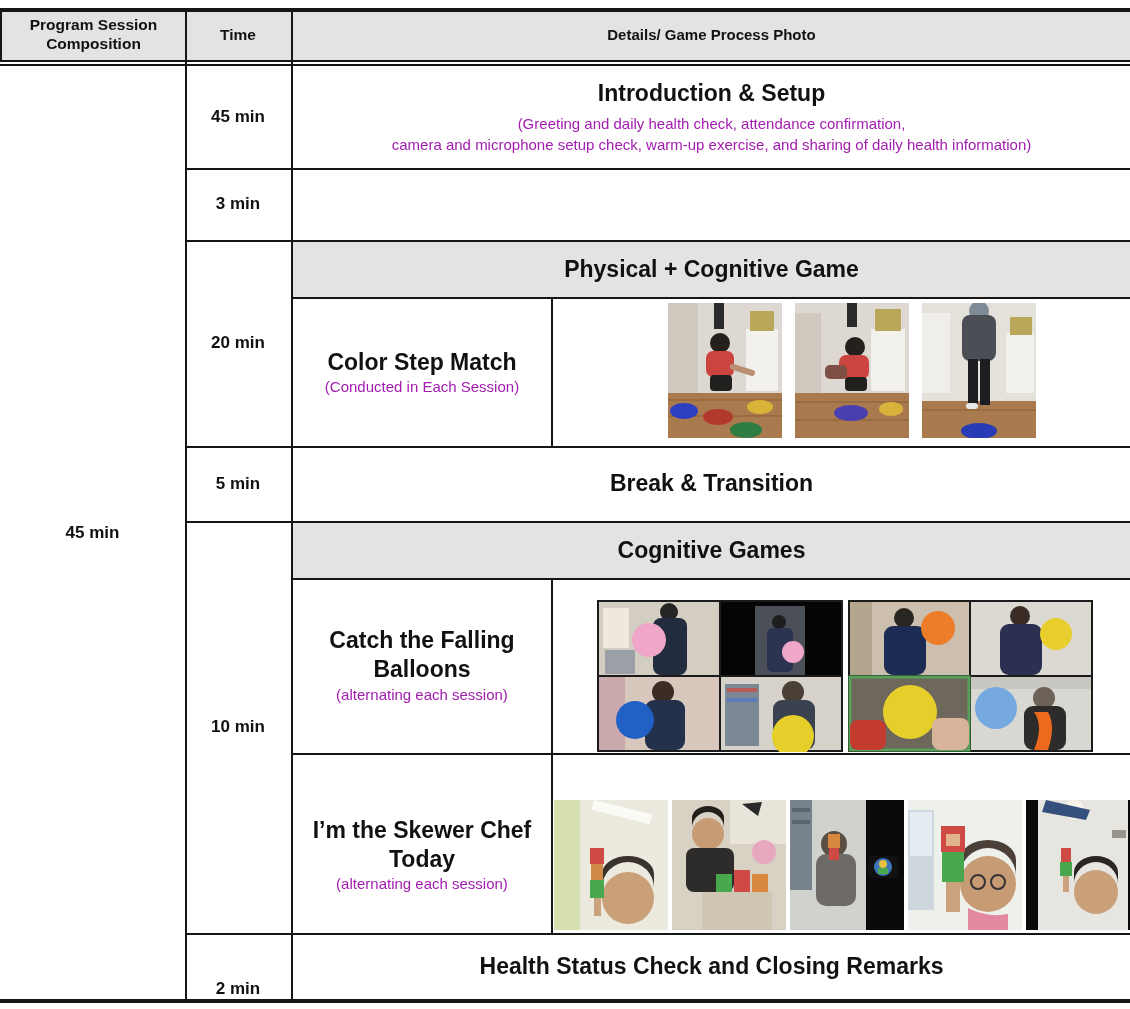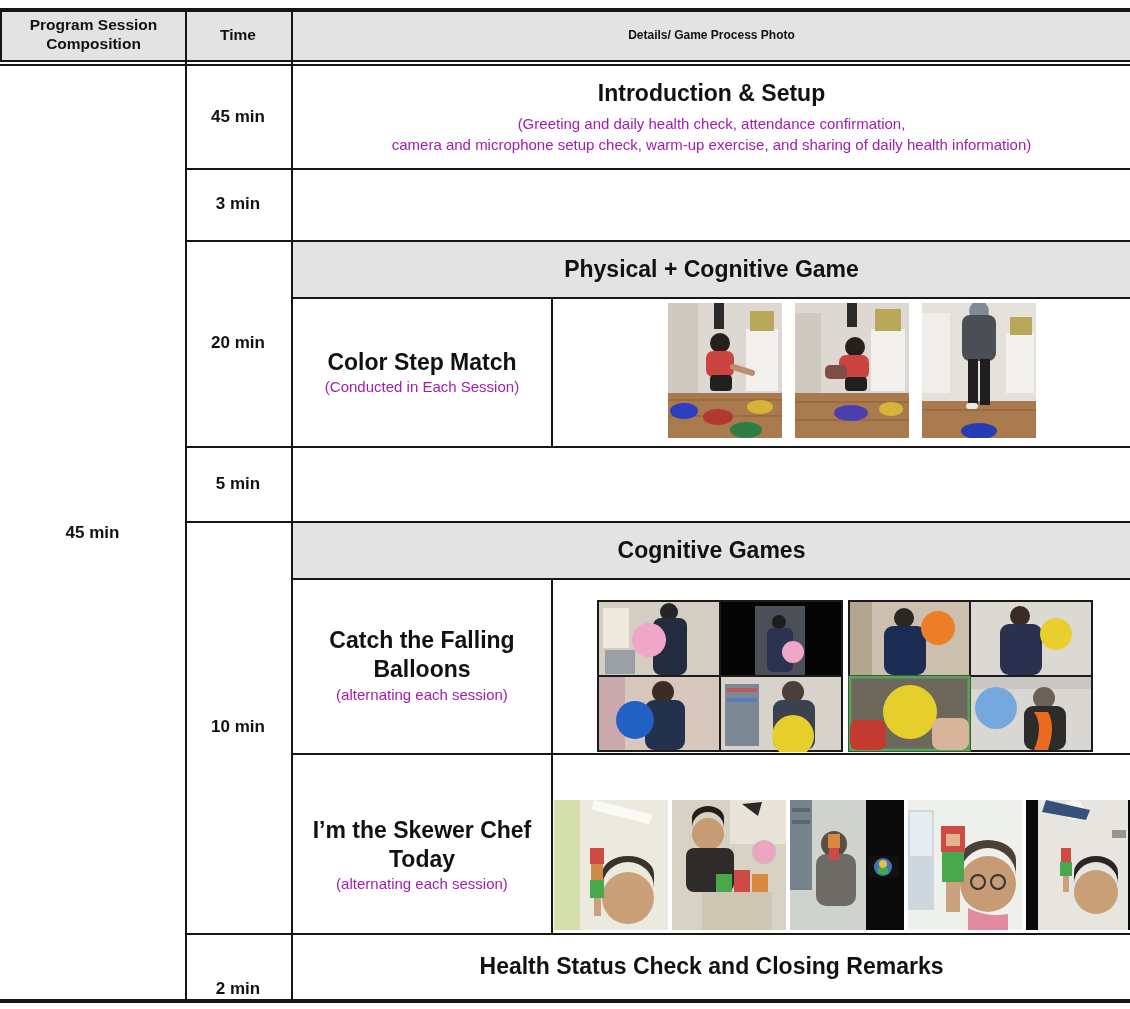--- a/index.html
+++ b/index.html
@@ -47,21 +47,21 @@
   <div class="line" style="left:291px;top:8px;width:2px;height:995px;"></div>
   <div class="line" style="left:551px;top:297px;width:2px;height:151px;"></div>
   <div class="line" style="left:551px;top:578px;width:2px;height:357px;"></div>
 
   <div class="cell hdr" style="left:4px;top:10px;width:179px;height:50px;">
     <span style="max-width:150px;">Program Session Composition</span>
   </div>
   <div class="cell hdr" style="left:187px;top:10px;width:102px;height:50px;align-items:center;">
     <span>Time</span>
   </div>
-  <div class="cell hdr" style="left:293px;top:10px;width:837px;height:50px;font-size:12px;">
+  <div class="cell hdr" style="left:293px;top:10px;width:837px;height:50px;font-size:15px;">
     <span>Details/ Game Process Photo</span>
   </div>
 
   <div class="cell time" style="left:0;top:66px;width:185px;height:933px;">
     <span>45 min</span>
   </div>
 
   <div class="cell time" style="left:187px;top:68px;width:102px;height:98px;">
     <span>45 min</span>
   </div>
@@ -147,20 +147,23 @@
         <circle cx="57" cy="8" r="10" fill="#7e8b96"></circle>
         <rect x="40" y="12" width="34" height="46" rx="8" fill="#4b4f55"></rect>
         <rect x="46" y="56" width="10" height="46" fill="#1e1e22"></rect>
         <rect x="58" y="56" width="10" height="46" fill="#1e1e22"></rect>
         <rect x="44" y="100" width="12" height="6" rx="3" fill="#e8e8e8"></rect>
         <ellipse cx="57" cy="128" rx="18" ry="8" fill="#273bb5"></ellipse>
       </svg>
     </div>
   </div>
 
+  <div class="cell title" style="left:293px;top:448px;width:837px;height:71px;">
+    <span>Break &amp; Transition</span>
+  </div>
 
   <div class="cell title" style="left:293px;top:523px;width:837px;height:55px;">
     <span>Cognitive Games</span>
   </div>
 
   <div class="cell" style="left:293px;top:580px;width:258px;height:171px;">
     <div class="title">Catch the Falling Balloons</div>
     <div class="note">(alternating each session)</div>
   </div>
 

